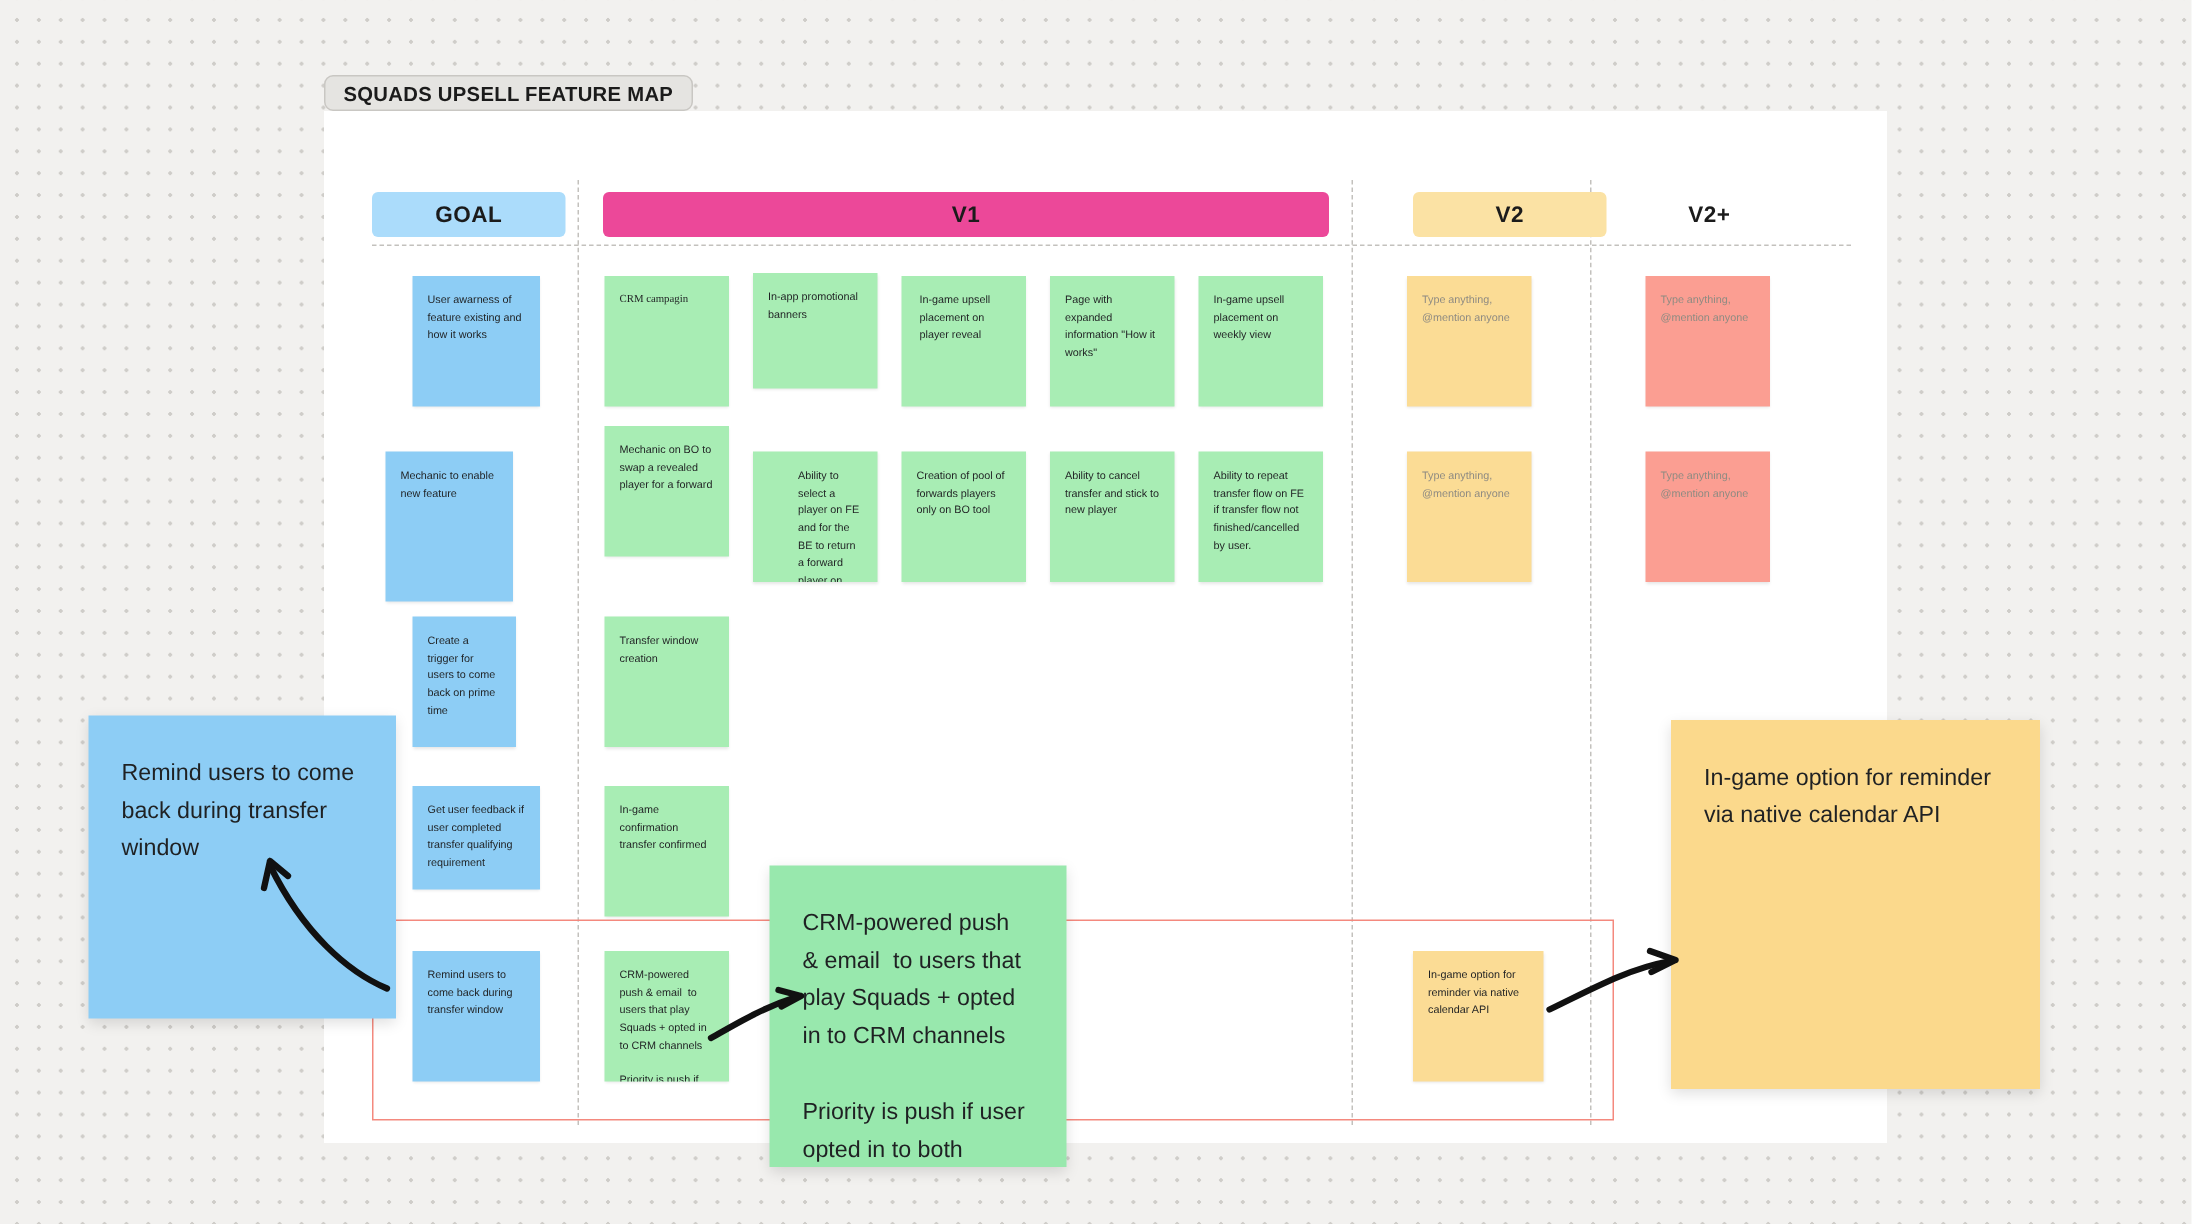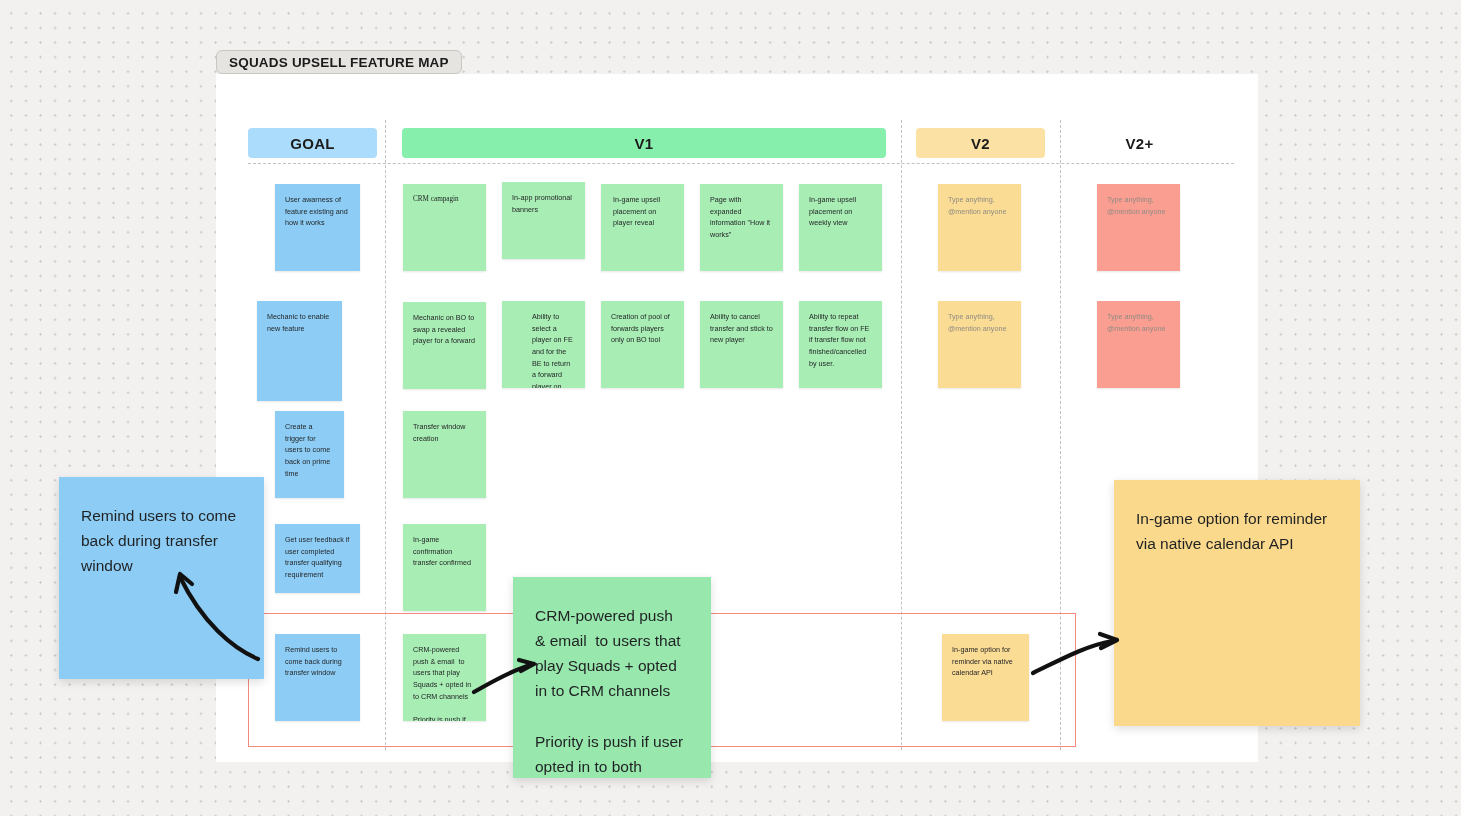--- a/index.html
+++ b/index.html
@@ -82,22 +82,22 @@
     align-items: center;
     justify-content: center;
     font-size: 15px;
     font-weight: bold;
     color: #1b1b1b;
     letter-spacing: 0.3px;
     z-index: 3;
     box-sizing: border-box;
   }
   .hdr-goal { background: #abdcfb; }
-  .hdr-v1   { background: #86efac; }
-  .hdr-v2   { background: #fbe2a4; }
+  .hdr-v1   { background: #ec4899; }
+  .hdr-v2   { background: #fbe2a4; margin-left: 26px; }
 
   
   .note {
     position: absolute;
     box-sizing: border-box;
     padding: 10px 10px 8px 10px;
     font-size: 7.2px;
     line-height: 1.62;
     color: #1f2123;
     overflow: hidden;
@@ -174,21 +174,21 @@
 <div class="note blue" style="left:275px; top:411px; width:69px; height:87px;">Create a trigger for users to come back on prime time</div>
 <div class="note blue" style="left:275px; top:524px; width:85px; height:69px;">Get user feedback if user completed transfer qualifying requirement</div>
 <div class="note blue" style="left:275px; top:634px; width:85px; height:87px;">Remind users to come back during transfer window</div>
 
 <div class="note green" style="left:403px; top:184px; width:83px; height:87px;font-family:Liberation Serif, serif;">CRM campagin</div>
 <div class="note green" style="left:502px; top:182px; width:83px; height:77px;">In-app promotional banners</div>
 <div class="note green" style="left:601px; top:184px; width:83px; height:87px;padding-left:12px;">In-game upsell placement on player reveal</div>
 <div class="note green" style="left:700px; top:184px; width:83px; height:87px;">Page with expanded information "How it works"</div>
 <div class="note green" style="left:799px; top:184px; width:83px; height:87px;">In-game upsell placement on weekly view</div>
 
-<div class="note green" style="left:403px; top:302px; width:83px; height:87px;">Mechanic on BO to swap a revealed player for a forward</div>
+<div class="note green" style="left:403px; top:284px; width:83px; height:87px;">Mechanic on BO to swap a revealed player for a forward</div>
 <div class="note green" style="left:502px; top:301px; width:83px; height:87px;padding-left:30px;">Ability to select a player on FE and for the BE to return a forward player on real time</div>
 <div class="note green" style="left:601px; top:301px; width:83px; height:87px;">Creation of pool of forwards players only on BO tool</div>
 <div class="note green" style="left:700px; top:301px; width:83px; height:87px;">Ability to cancel transfer and stick to new player</div>
 <div class="note green" style="left:799px; top:301px; width:83px; height:87px;">Ability to repeat transfer flow on FE if transfer flow not finished/cancelled by user.</div>
 
 <div class="note green" style="left:403px; top:411px; width:83px; height:87px;">Transfer window creation</div>
 <div class="note green" style="left:403px; top:524px; width:83px; height:87px;">In-game confirmation transfer confirmed</div>
 <div class="note green" style="left:403px; top:634px; width:83px; height:87px;">CRM-powered push &amp; email  to users that play Squads + opted in to CRM channels
 
 Priority is push if user opted in to both</div>

